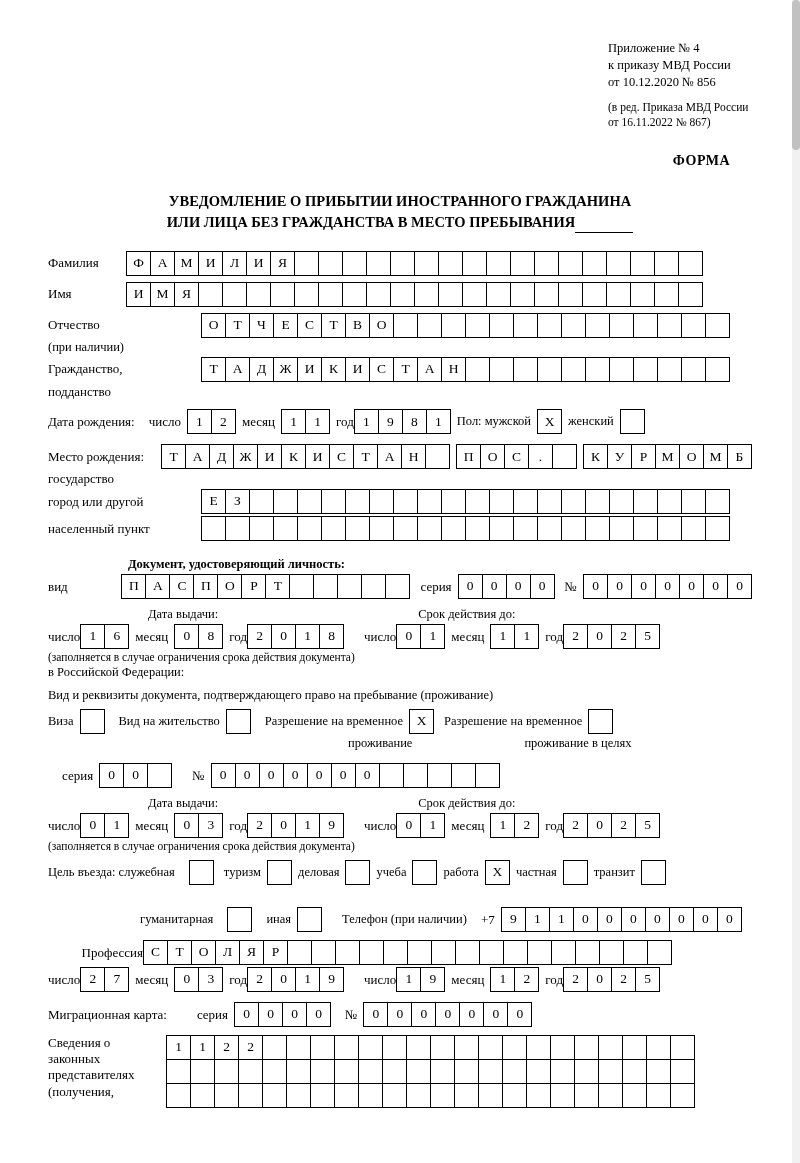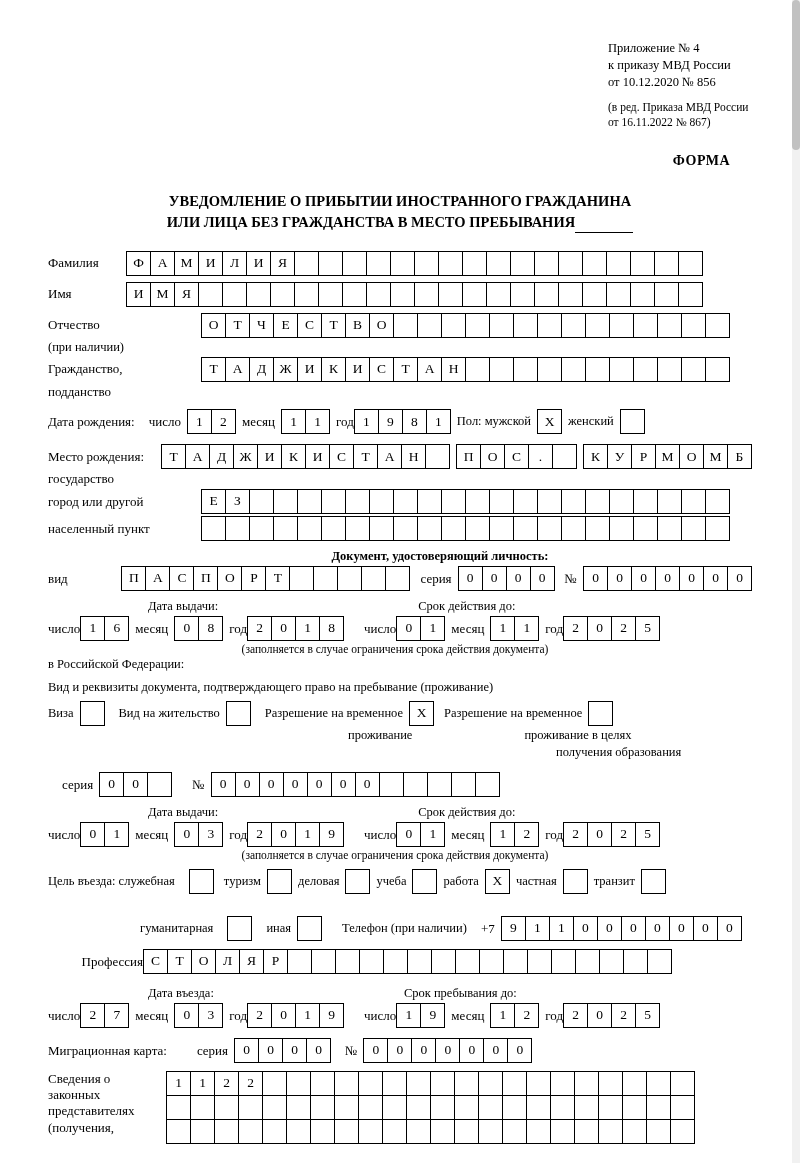--- a/index.html
+++ b/index.html
@@ -68,22 +68,22 @@
     background:#fff;
   }
   .bx:first-child{margin-left:0;}
   .sm{font-size:12.5px;}
   .gap6{margin-left:6px;}
   .gap10{margin-left:10px;}
   .gap14{margin-left:14px;}
   .gap20{margin-left:20px;}
   .gap30{margin-left:30px;}
   .colstack{display:flex;flex-direction:column;}
-  .subtitle{font-weight:bold;font-size:12.5px;text-align:center;margin-top:8px;}
-  .rightnote{font-size:11.5px;text-align:center;padding-right:10px;}
+  .subtitle{font-weight:bold;font-size:12.5px;text-align:left;margin-top:16px;}
+  .rightnote{font-size:11.5px;text-align:left;padding-right:10px;}
   .mt10{margin-top:10px;}
   .stackLabel{width:118px;font-size:13px;line-height:1.25;font-family:Liberation Serif, serif;}
   .scroll{position:absolute;right:0;top:0;width:8px;height:1163px;background:#f1f1f1;}
   .scroll .thumb{position:absolute;top:0;left:0;width:8px;height:150px;background:#c1c1c1;border-radius:4px;}
 </style>
 </head>
 <body>
 
 <div class="page">
 
@@ -457,24 +457,20 @@
     <div class="lbl sm gap10">Разрешение на временное</div>
     <div class="boxes gap6" id="edu-mark">
         <div class="bx"></div>
       </div>
   </div>
   <div class="row tight">
     <div style="width:300px;"></div>
     <div class="sm">проживание</div>
     <div class="sm" style="margin-left:112px;">проживание в целях</div>
   </div>
-  <div class="row tight">
-    <div style="width:508px;"></div>
-    <div class="sm">получения образования</div>
-  </div>
 
   <div class="row" style="margin-top:12px;">
     <div class="lbl gap20" style="margin-left:14px;">серия</div>
     <div class="boxes gap6" id="permit-series">
         <div class="bx">0</div>
         <div class="bx">0</div>
         <div class="bx"></div>
       </div>
     <div class="lbl gap20">№</div>
     <div class="boxes gap6" id="permit-number">
@@ -616,25 +612,20 @@
         <div class="bx"></div>
         <div class="bx"></div>
         <div class="bx"></div>
         <div class="bx"></div>
         <div class="bx"></div>
         <div class="bx"></div>
         <div class="bx"></div>
       </div>
   </div>
 
-  <div class="row" style="margin-top:12px;">
-    <div style="width:100px;"></div>
-    <div class="lbl sm">Дата въезда:</div>
-    <div class="lbl sm" style="margin-left:190px;">Срок пребывания до:</div>
-  </div>
 
   <div class="row tight">
     <div class="lbl">число</div>
     <div class="boxes" id="entry-day">
         <div class="bx">2</div>
         <div class="bx">7</div>
       </div>
     <div class="lbl gap6">месяц</div>
     <div class="boxes gap6" id="entry-month">
         <div class="bx">0</div>

